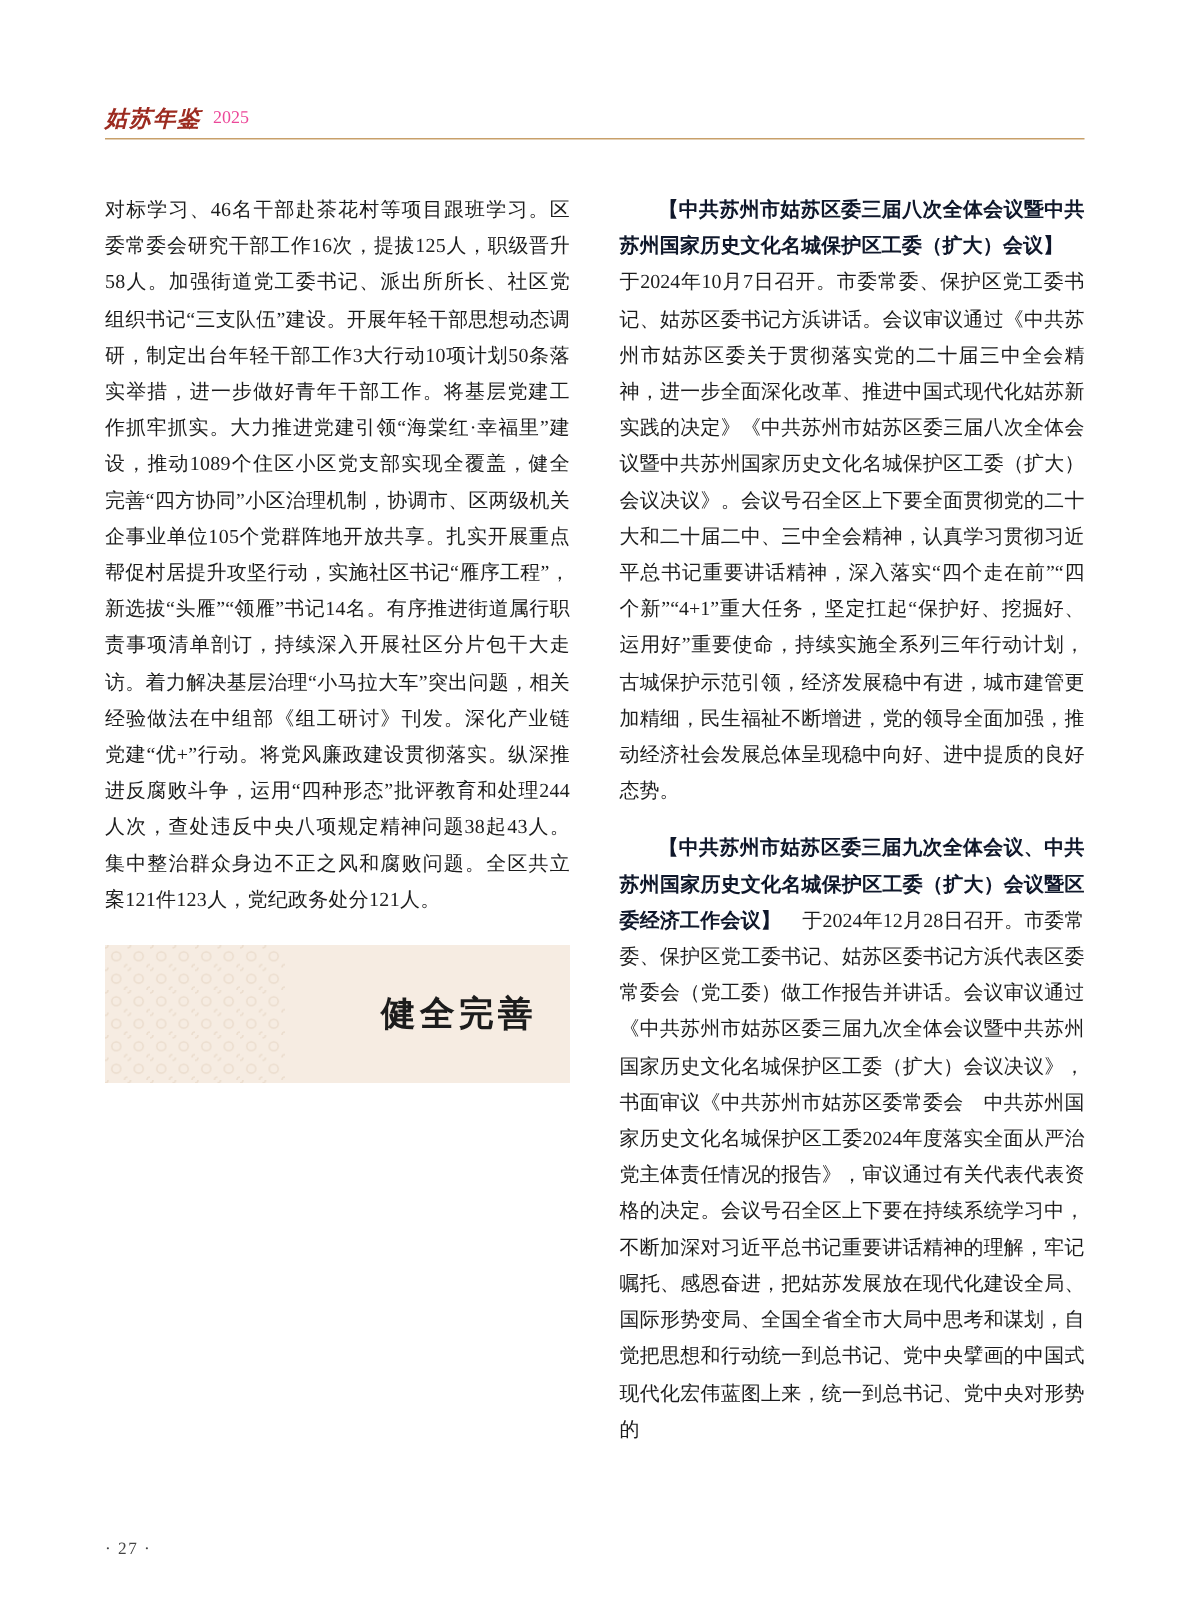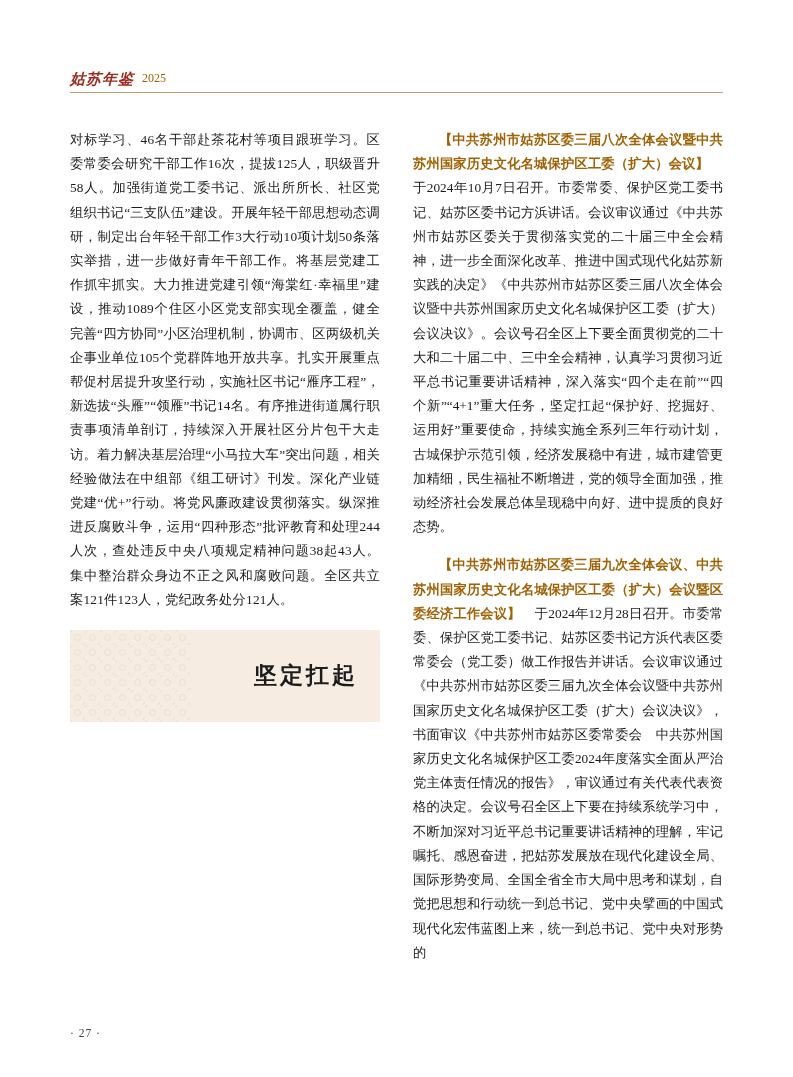--- a/index.html
+++ b/index.html
@@ -40,21 +40,21 @@
     font-size: 15px;
     letter-spacing: 1px;
     color: #9c2b20;
     line-height: 1;
     padding-bottom: 5px;
     font-style: italic;
   }
   .header-year {
     font-family: "Liberation Serif", serif;
     font-size: 12px;
-    color: #a16207;
+    color: #ec4899;
     padding-bottom: 6px;
   }
 
   
   .columns {
     position: absolute;
     left: 70px;
     top: 128px;
     width: 653px;
     height: 860px;
@@ -108,21 +108,21 @@
   .entry {
     margin-top: 14px;
     font-size: 13.3px;
     line-height: 24.2px;
     text-align: justify;
     text-justify: inter-ideograph;
     text-indent: 26px;
     color: #1c1c1c;
   }
   .entry-title {
-    color: #a16207;
+    color: #0f172a;
     font-weight: bold;
   }
   .entry-gap {
     display: inline-block;
     width: 14px;
   }
   .entry-first { margin-top: 0; }
 
   
   .folio {
@@ -155,21 +155,21 @@
             <defs>
               <pattern id="flor" width="15" height="15" patternUnits="userSpaceOnUse">
                 <circle cx="7.5" cy="7.5" r="3" fill="none" stroke="#e0cdb8" stroke-width="1"></circle>
                 <circle cx="0" cy="0" r="2" fill="none" stroke="#e0cdb8" stroke-width="1"></circle>
                 <circle cx="15" cy="15" r="2" fill="none" stroke="#e0cdb8" stroke-width="1"></circle>
               </pattern>
             </defs>
             <rect x="0" y="0" width="120" height="92" fill="url(#flor)"></rect>
           </svg>
         </div>
-        <div class="banner-title">坚定扛起</div>
+        <div class="banner-title">健全完善</div>
       </div>
 
     </div>
 
     <div class="col">
       <div class="entry entry-first">
         <span class="entry-title">【中共苏州市姑苏区委三届八次全体会议暨中共苏州国家历史文化名城保护区工委（扩大）会议】</span><span class="entry-gap"></span><span>于2024年10月7日召开。市委常委、保护区党工委书记、姑苏区委书记方浜讲话。会议审议通过《中共苏州市姑苏区委关于贯彻落实党的二十届三中全会精神，进一步全面深化改革、推进中国式现代化姑苏新实践的决定》《中共苏州市姑苏区委三届八次全体会议暨中共苏州国家历史文化名城保护区工委（扩大）会议决议》。会议号召全区上下要全面贯彻党的二十大和二十届二中、三中全会精神，认真学习贯彻习近平总书记重要讲话精神，深入落实“四个走在前”“四个新”“4+1”重大任务，坚定扛起“保护好、挖掘好、运用好”重要使命，持续实施全系列三年行动计划，古城保护示范引领，经济发展稳中有进，城市建管更加精细，民生福祉不断增进，党的领导全面加强，推动经济社会发展总体呈现稳中向好、进中提质的良好态势。</span>
       </div>
       <div class="entry">
         <span class="entry-title">【中共苏州市姑苏区委三届九次全体会议、中共苏州国家历史文化名城保护区工委（扩大）会议暨区委经济工作会议】</span><span class="entry-gap"></span><span>于2024年12月28日召开。市委常委、保护区党工委书记、姑苏区委书记方浜代表区委常委会（党工委）做工作报告并讲话。会议审议通过《中共苏州市姑苏区委三届九次全体会议暨中共苏州国家历史文化名城保护区工委（扩大）会议决议》，书面审议《中共苏州市姑苏区委常委会　中共苏州国家历史文化名城保护区工委2024年度落实全面从严治党主体责任情况的报告》，审议通过有关代表代表资格的决定。会议号召全区上下要在持续系统学习中，不断加深对习近平总书记重要讲话精神的理解，牢记嘱托、感恩奋进，把姑苏发展放在现代化建设全局、国际形势变局、全国全省全市大局中思考和谋划，自觉把思想和行动统一到总书记、党中央擘画的中国式现代化宏伟蓝图上来，统一到总书记、党中央对形势的</span>

